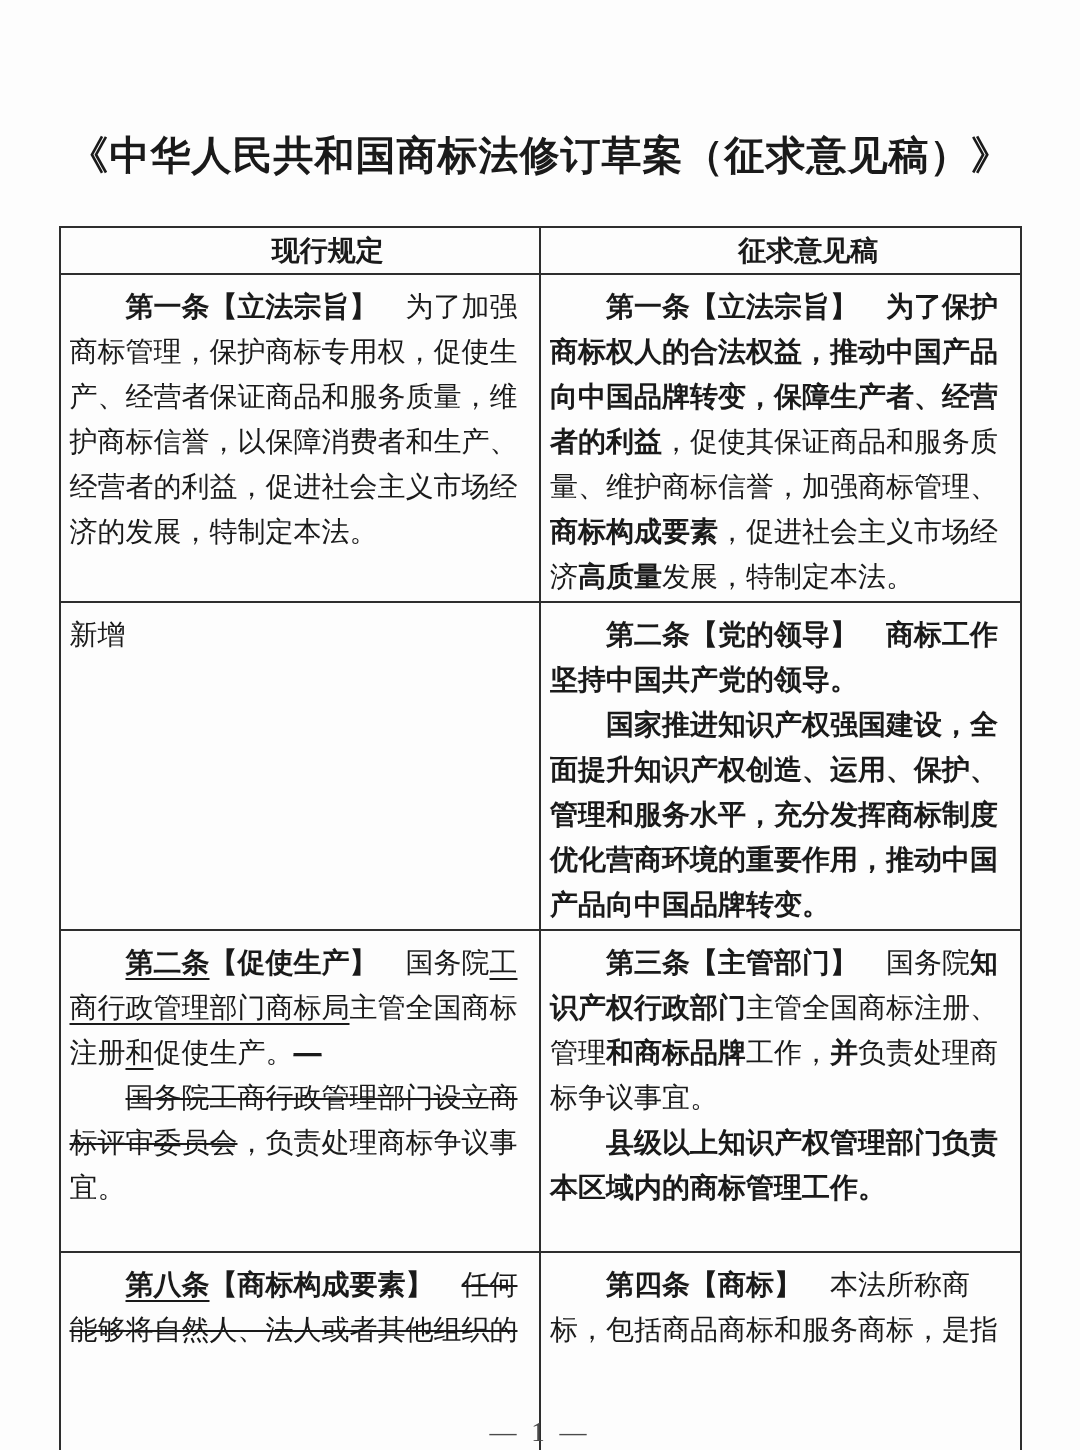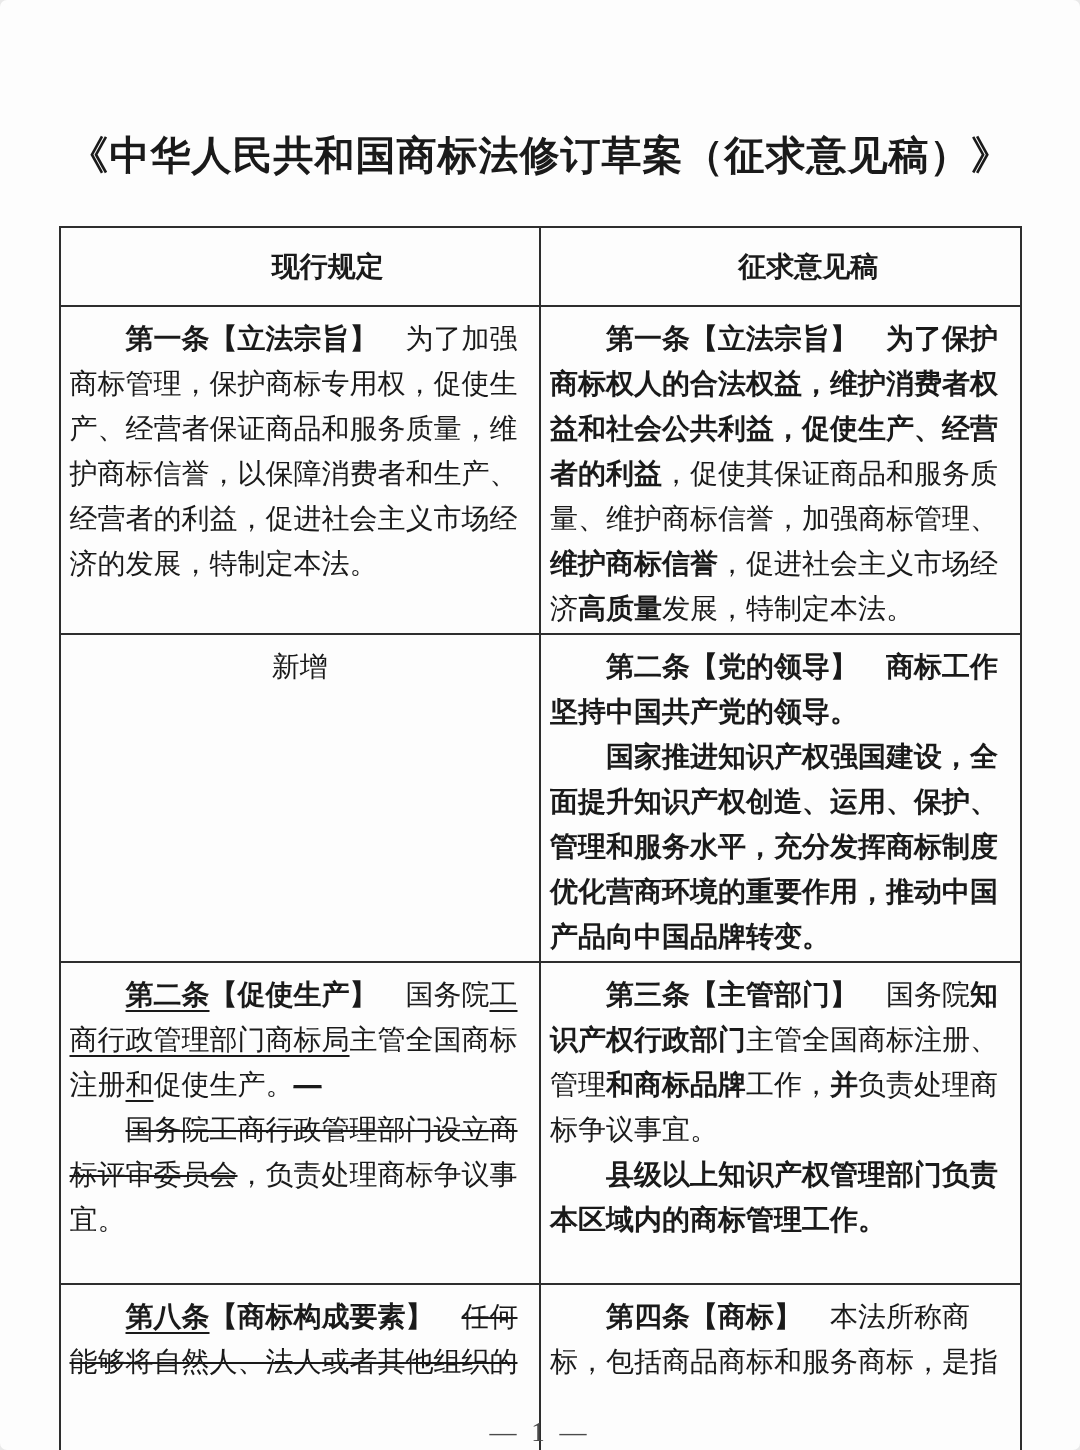--- a/index.html
+++ b/index.html
@@ -5,21 +5,20 @@
   * { margin:0; padding:0; box-sizing:border-box; }
   html,body { background:#e9e9e9; }
   .page {
     position:relative;
     width:1080px; height:1450px;
     margin:0 auto;
     background:#fdfdfd;
     color:#1a1a1a;
     font-family:"Liberation Serif","DejaVu Serif",serif;
     overflow:hidden;
-    border-radius:7px;
   }
   .title-block { padding-top:128px; text-align:center; }
   .title-line {
     font-size:40px; font-weight:700;
     letter-spacing:1px;
     line-height:56px;
     font-family:"Liberation Serif","DejaVu Serif",serif;
   }
   table.cmp {
     width:963px;
@@ -30,31 +29,31 @@
   table.cmp td {
     border:2px solid #2e2e2e;
     vertical-align:top;
     padding:9px 9px 2px 9px;
     font-size:28px;
     line-height:45px;
     width:50%;
   }
   tr.row-header td, tr.row-chapter td {
     text-align:center; vertical-align:middle;
-    padding:16px;
+    padding:0;
   }
   tr.row-header td { height:46px; }
   tr.row-chapter td { height:47px; }
   tbody tr:nth-child(3) td { height:312px; }
   tbody tr:nth-child(4) td { height:322px; }
   tbody tr:nth-child(5) td { height:268px; }
   tbody tr:nth-child(6) td { height:94px; }
   .para { text-indent:2em; }
   td.vcenter {
-    vertical-align:middle; text-align:center;
+    vertical-align:middle; text-align:left;
   }
   td.vcenter .para { text-indent:0; }
   .s-bold {
     font-weight:700;
     font-family:"Liberation Sans","DejaVu Sans",sans-serif;
   }
   .s-underline {
     text-decoration:underline;
     text-decoration-thickness:2px;
     text-underline-offset:6px;
@@ -85,21 +84,21 @@
           </td>
           <td>
             <div class="para"><span class="s-bold">征求意见稿</span></div>
           </td>
         </tr>
         <tr class="row-body">
           <td>
             <div class="para"><span class="s-bold">第一条【立法宗旨】</span><span>　为了加强商标管理，保护商标专用权，促使生产、经营者保证商品和服务质量，维护商标信誉，以保障消费者和生产、经营者的利益，促进社会主义市场经济的发展，特制定本法。</span></div>
           </td>
           <td>
-            <div class="para"><span class="s-bold">第一条【立法宗旨】</span><span>　</span><span class="s-bold">为了保护商标权人的合法权益，维护消费者权益和社会公共利益，促使生产、经营者的利益</span><span>，促使其保证商品和服务质量、维护商标信誉，加强商标管理、</span><span class="s-bold">维护商标信誉</span><span>，促进社会主义市场经济</span><span class="s-bold">高质量</span><span>发展，特制定本法。</span></div>
+            <div class="para"><span class="s-bold">第一条【立法宗旨】</span><span>　</span><span class="s-bold">为了保护商标权人的合法权益，推动中国产品向中国品牌转变，保障生产者、经营者的利益</span><span>，促使其保证商品和服务质量、维护商标信誉，加强商标管理、</span><span class="s-bold">商标构成要素</span><span>，促进社会主义市场经济</span><span class="s-bold">高质量</span><span>发展，特制定本法。</span></div>
           </td>
         </tr>
         <tr class="row-body">
           <td class="vcenter">
             <div class="para"><span>新增</span></div>
           </td>
           <td>
             <div class="para"><span class="s-bold">第二条【党的领导】　商标工作坚持中国共产党的领导。</span></div>
             <div class="para"><span class="s-bold">国家推进知识产权强国建设，全面提升知识产权创造、运用、保护、管理和服务水平，充分发挥商标制度优化营商环境的重要作用，推动中国产品向中国品牌转变。</span></div>
           </td>

